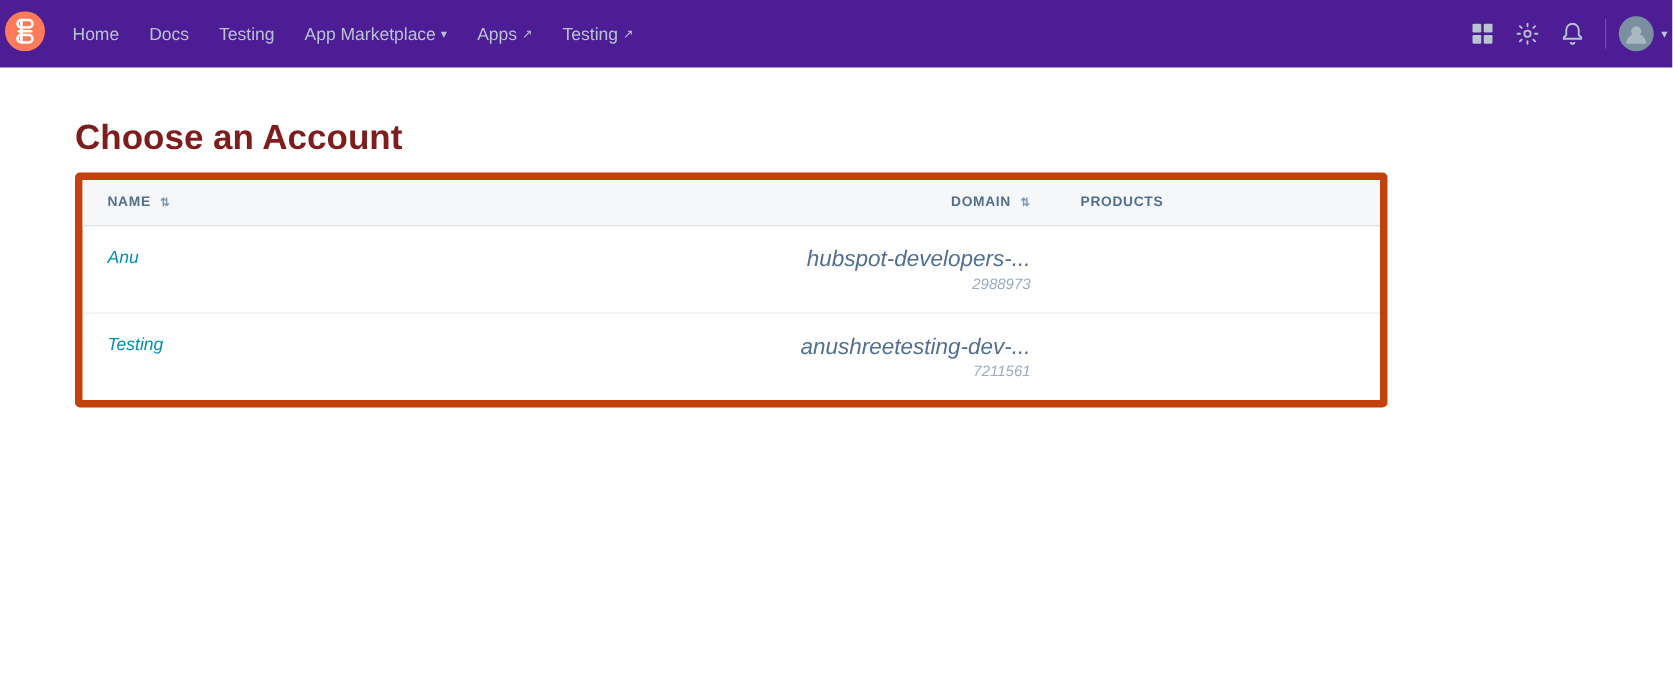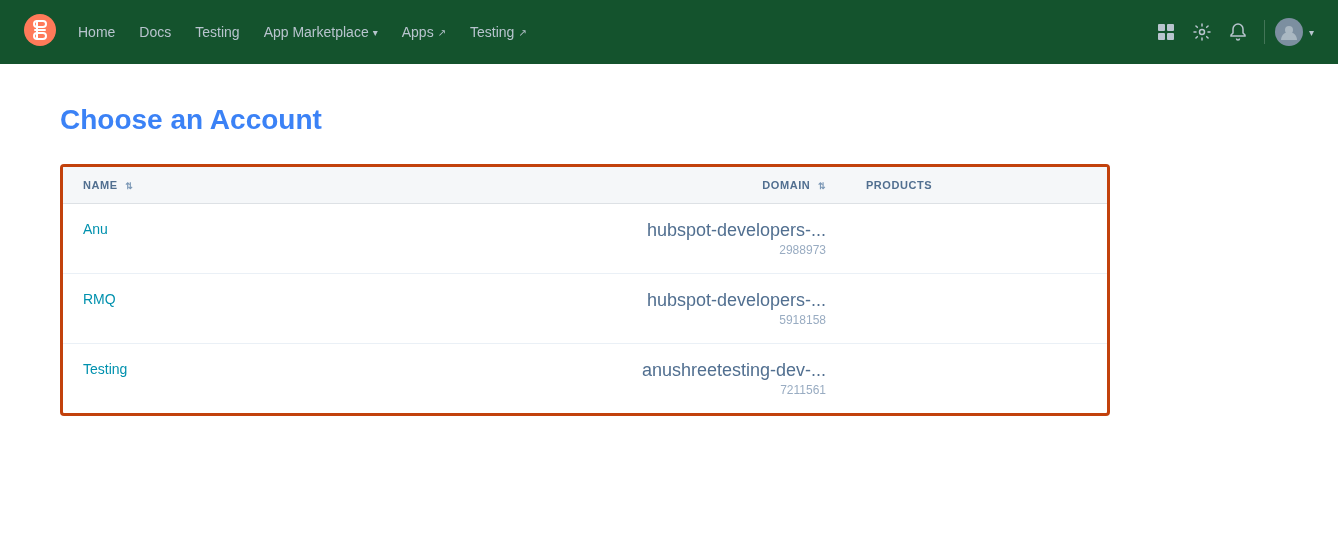--- a/index.html
+++ b/index.html
@@ -1,24 +1,24 @@
 <!DOCTYPE html>
 <html><head>
   <meta charset="utf-8">
   <style>
     * { margin: 0; padding: 0; box-sizing: border-box; }
     body { font-family: -apple-system, BlinkMacSystemFont, 'Segoe UI', Helvetica, Arial, sans-serif; background: #fff; }
 
     
     nav {
-      background: #14532d;
-      height: 64px;
-      display: flex;
-      align-items: center;
-      padding: 0 24px;
+      background: #4c1d95;
+      height: 54px;
+      display: flex;
+      align-items: center;
+      padding: 0 4px;
       gap: 4px;
     }
     .nav-logo {
       width: 32px;
       height: 32px;
       margin-right: 8px;
       flex-shrink: 0;
     }
     .nav-item {
       color: #b8c4ce;
@@ -67,27 +67,27 @@
     }
     .nav-chevron { color: #b8c4ce; font-size: 10px; cursor: pointer; margin-left: 2px; }
 
     
     .main {
       padding: 40px 60px;
     }
     .page-title {
       font-size: 28px;
       font-weight: 700;
-      color: #3b82f6;
-      margin-bottom: 28px;
+      color: #7f1d1d;
+      margin-bottom: 12px;
     }
 
     
     .table-container {
-      border: 3px solid #c2410c;
+      border: 6px solid #c2410c;
       border-radius: 4px;
       overflow: hidden;
       max-width: 1050px;
     }
     table {
       width: 100%;
       border-collapse: collapse;
     }
     thead tr {
       background: #f5f7f9;
@@ -104,20 +104,21 @@
     }
     thead th .sort-icon {
       display: inline-block;
       margin-left: 4px;
       font-size: 9px;
       color: #7c98b6;
     }
     tbody tr {
       border-bottom: 1px solid #eaf0f6;
       cursor: pointer;
+      font-style: italic;
     }
     tbody tr:last-child { border-bottom: none; }
     tbody td {
       padding: 16px 20px;
       vertical-align: top;
     }
     .cell-name {
       color: #0091ae;
       font-size: 14px;
       font-weight: 500;
@@ -231,28 +232,20 @@
       <tbody id="table-body">
       <tr>
             <td class="col-name"><span class="cell-name">Anu</span></td>
             <td class="col-domain">
               <div class="cell-domain">hubspot-developers-...</div>
               <div class="cell-domain-id">2988973</div>
             </td>
             <td class="col-products"></td>
           </tr>
           <tr>
-            <td class="col-name"><span class="cell-name">RMQ</span></td>
-            <td class="col-domain">
-              <div class="cell-domain">hubspot-developers-...</div>
-              <div class="cell-domain-id">5918158</div>
-            </td>
-            <td class="col-products"></td>
-          </tr>
-          <tr>
             <td class="col-name"><span class="cell-name">Testing</span></td>
             <td class="col-domain">
               <div class="cell-domain">anushreetesting-dev-...</div>
               <div class="cell-domain-id">7211561</div>
             </td>
             <td class="col-products"></td>
           </tr>
         </tbody>
     </table>
   </div>

